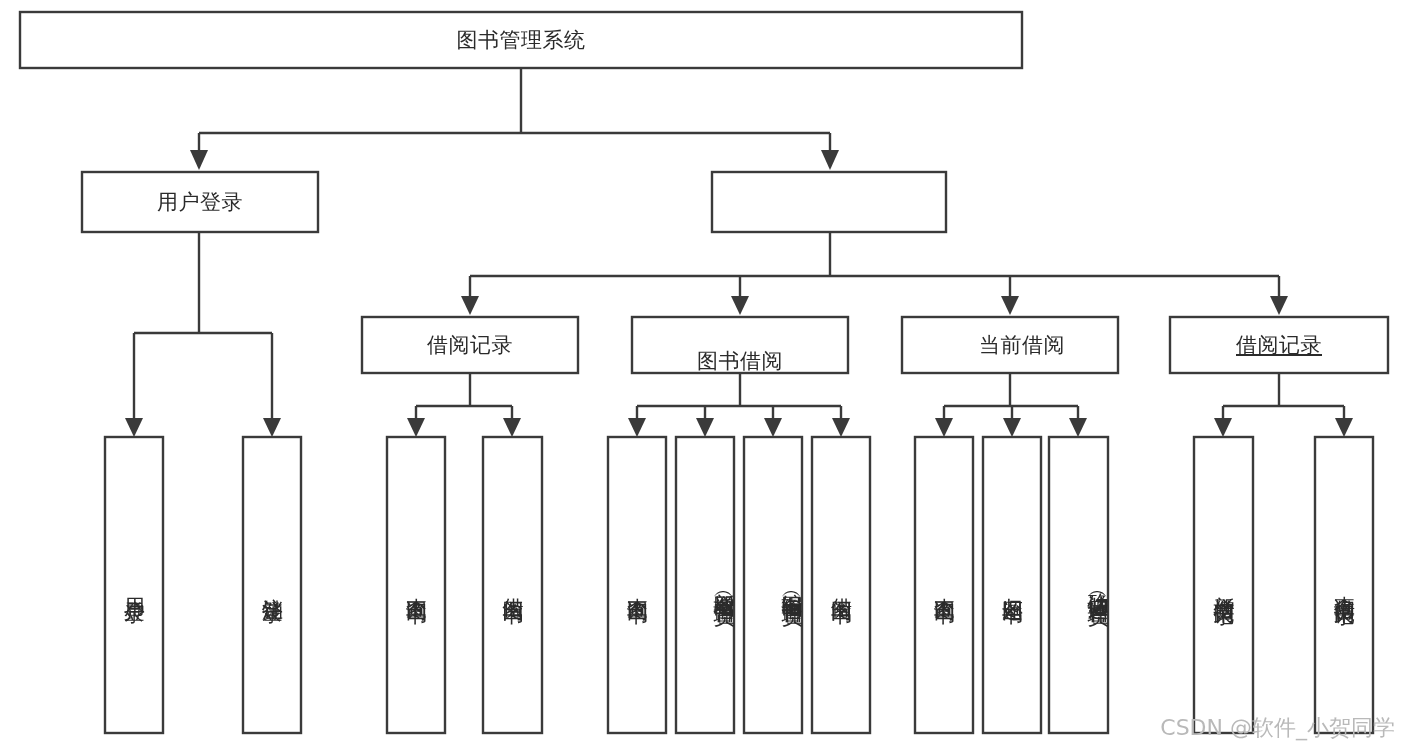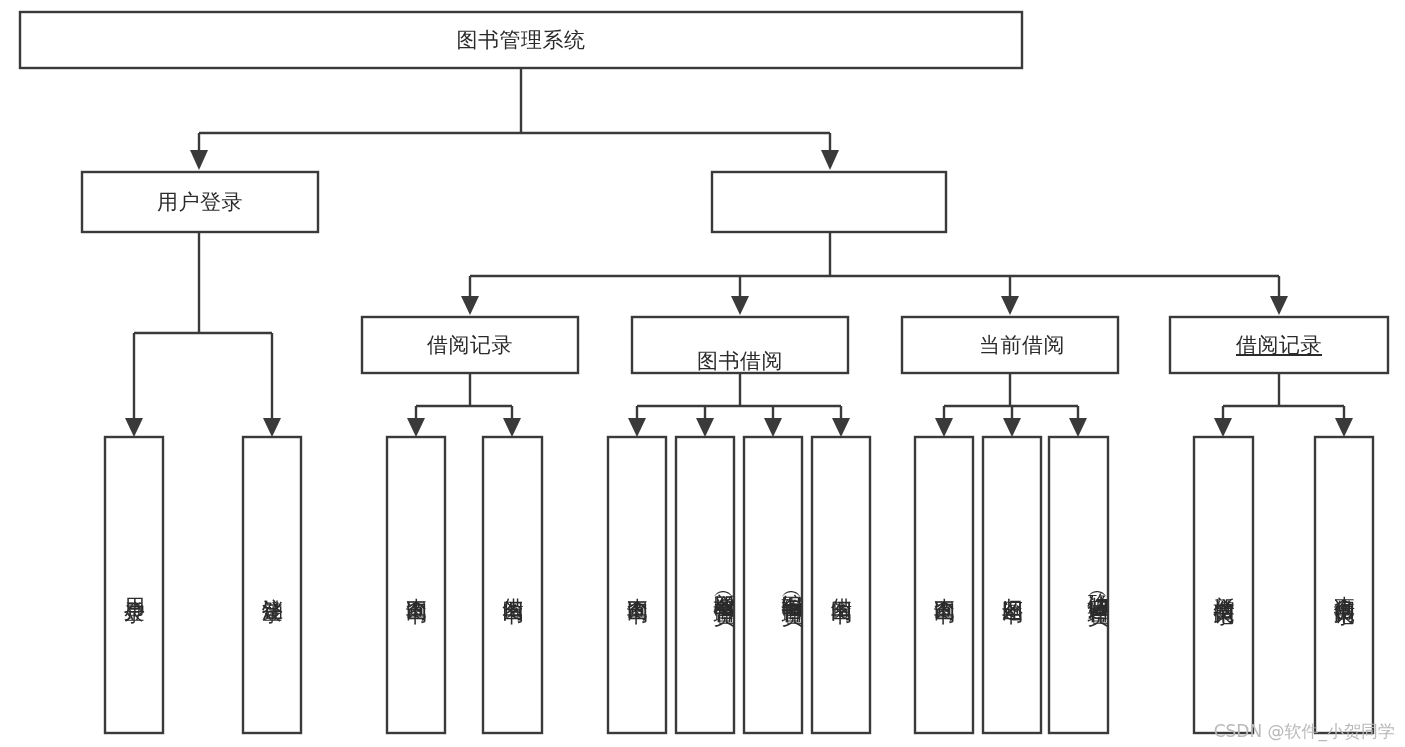--- a/index.html
+++ b/index.html
@@ -63,21 +63,21 @@
     text-orientation: upright;
     letter-spacing: 2px;
     line-height: 1;
     pointer-events: none;
     overflow: hidden;
   }
   .watermark {
     position: absolute;
     right: 10px;
     bottom: 4px;
-    font-size: 17px;
+    font-size: 22px;
     color: #b9b9b9;
     white-space: nowrap;
     pointer-events: none;
   }
 </style>
 </head>
 <body>
 
 <div id="diagram-root">
 

